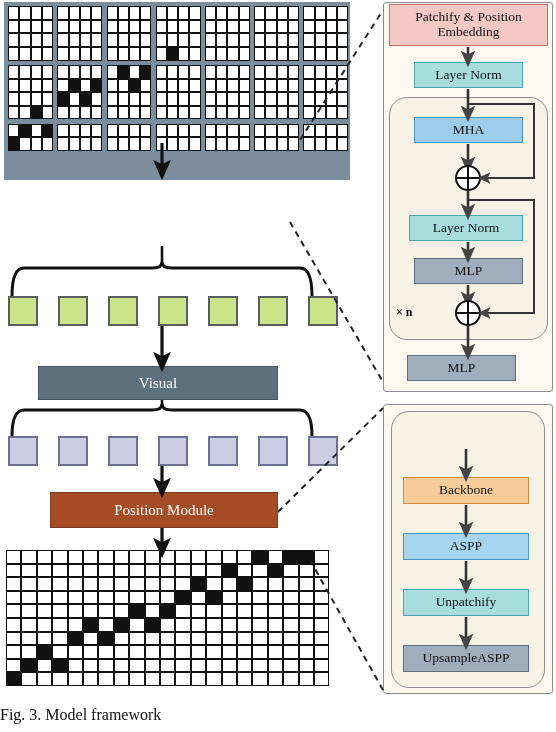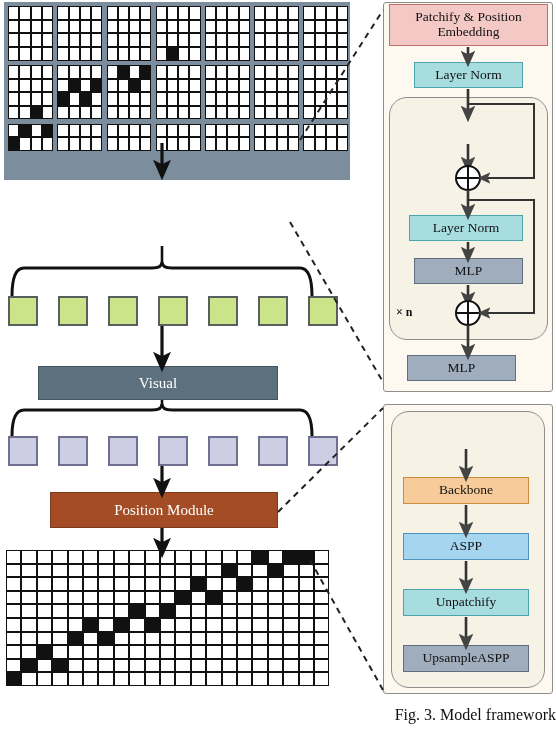--- a/index.html
+++ b/index.html
@@ -38,21 +38,21 @@
   .c-blue   {background:#9dcdea;border:1px solid #4f93c4;}
   .c-slate  {background:#9fadbd;border:1px solid #5e6f80;}
   .c-peach  {background:#f7cb9a;border:1px solid #d08c3a;}
   .c-aspp   {background:#a6d6ef;border:1px solid #4f93c4;}
   .c-conv   {background:#a8dde0;border:1px solid #4ea6ad;}
   .c-ups    {background:#9fadbd;border:1px solid #5e6f80;}
 
   .xn{position:absolute;font-size:12px;font-weight:bold;color:#111;
       font-family:"Liberation Serif",serif;}
 
-  .caption{position:absolute;width:100%;text-align:right;font-size:16px;color:#111;}
+  .caption{position:absolute;width:100%;text-align:left;font-size:16px;color:#111;}
 
   svg.ovl{position:absolute;left:0;top:0;width:556px;height:732px;
           pointer-events:none;overflow:visible;}
 </style>
 </head>
 <body>
 
 <div class="stage">
 
   <div id="input-grid" style="left: 4px; top: 2px; width: 346.4px; height: 178.4px; background: rgb(124, 141, 158); box-sizing: border-box; border: 1px solid rgb(124, 141, 158);">
@@ -627,20 +627,23 @@
   <div class="rb c-pink" style="left:389px;top:4px;width:159px;height:42px;">
     <span>Patchify &amp; Position Embedding</span>
   </div>
 
   <div class="rb c-teal" style="left:414px;top:62px;width:109px;height:26px;">
     <span>Layer Norm</span>
   </div>
 
   <div class="panel-round" style="left:389px;top:97px;width:159px;height:243px;"></div>
 
+  <div class="rb c-blue" style="left:414px;top:117px;width:109px;height:26px;">
+    <span>MHA</span>
+  </div>
 
   <div class="rb c-teal" style="left:409px;top:215px;width:114px;height:26px;">
     <span>Layer Norm</span>
   </div>
 
   <div class="rb c-slate" style="left:414px;top:258px;width:109px;height:26px;">
     <span>MLP</span>
   </div>
 
   <div class="xn" style="left:396px;top:305px;">× n</div>

